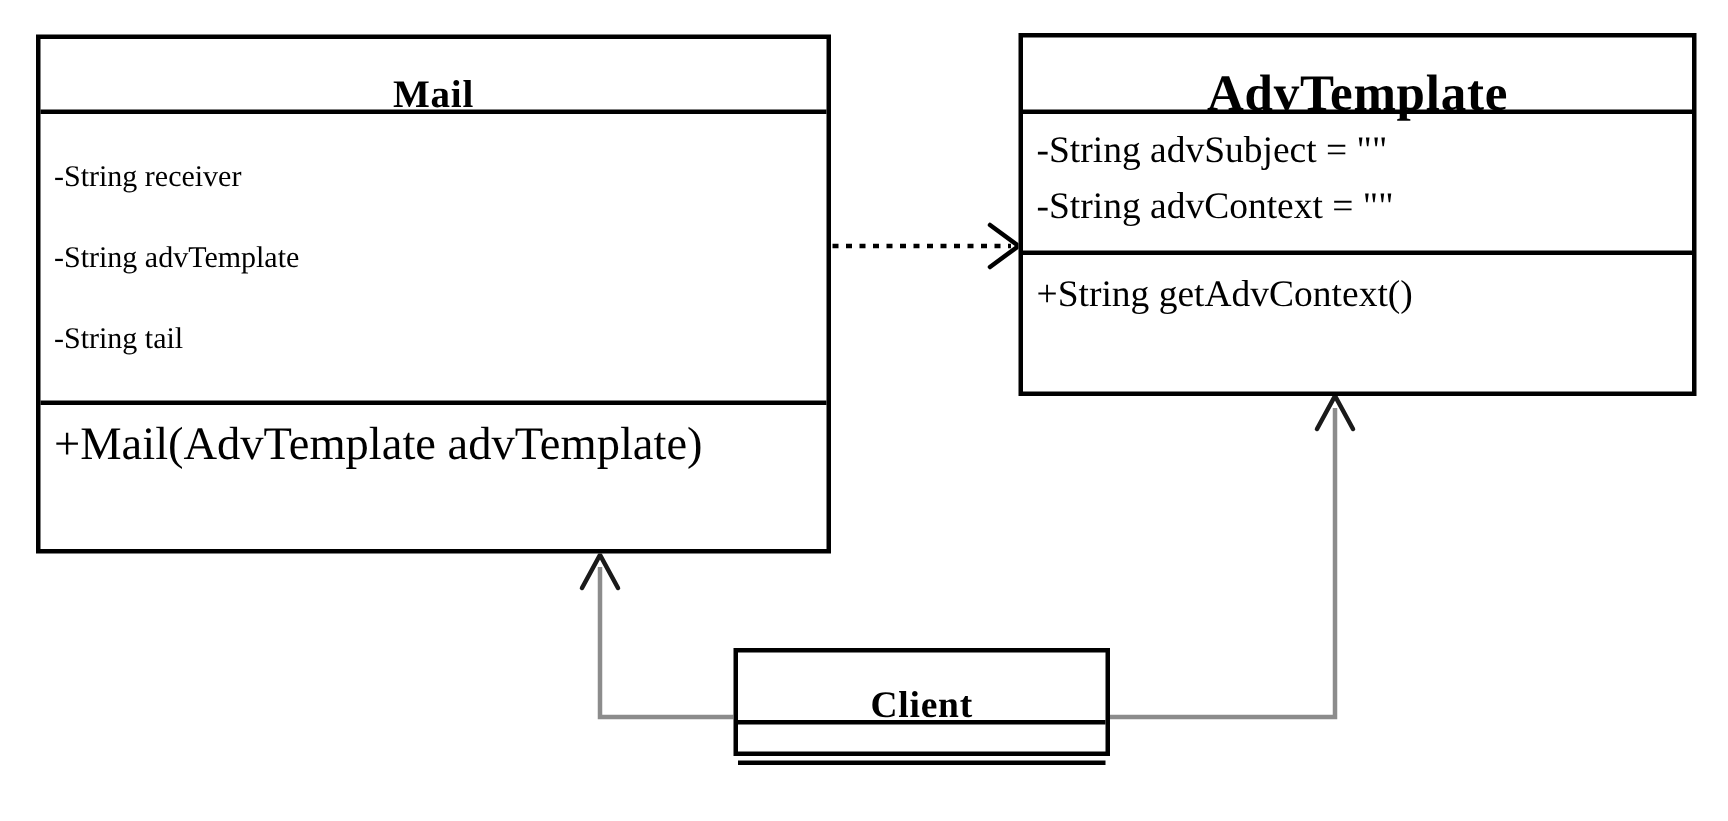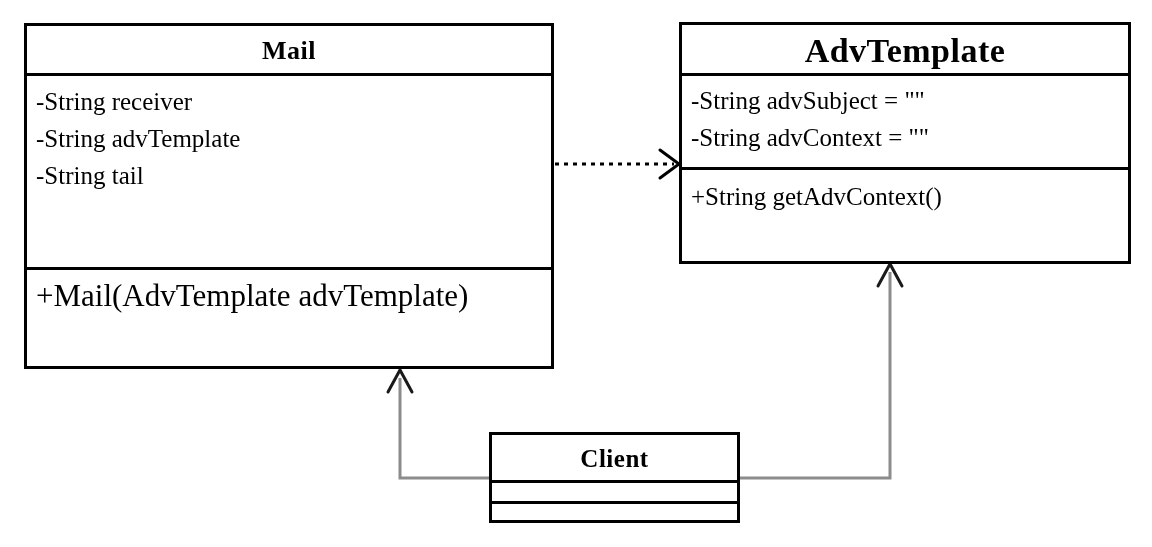--- a/index.html
+++ b/index.html
@@ -17,21 +17,21 @@
   }
   .uml-class {
     position: absolute;
     box-sizing: border-box;
     border: 3px solid #000000;
     background: #ffffff;
     z-index: 2;
   }
   .uml-compartment {
     box-sizing: border-box;
-    padding: 0;
+    padding: 12px;
   }
   .uml-compartment.divided {
     border-bottom: 3px solid #000000;
   }
   .class-title {
     text-align: center;
     font-weight: bold;
     letter-spacing: 0.5px;
     color: #000000;
   }
@@ -55,22 +55,23 @@
   #class-mail .class-title {
     font-size: 26px;
     line-height: 50px;
     height: 50px;
   }
   #class-mail .attributes {
     height: 194px;
     padding: 7px 0 0 9px;
   }
   #class-mail .attributes li {
-    font-size: 25px;
+    font-size: 20px;
     line-height: 37px;
+    margin-top: 17px;
   }
   #class-mail .methods {
     padding: 7px 0 0 9px;
   }
   #class-mail .methods li {
     font-size: 31px;
     line-height: 37px;
   }
 
   
@@ -99,21 +100,21 @@
   #class-advtemplate .methods li {
     font-size: 25px;
     line-height: 37px;
   }
 
   
   #class-client {
     left: 489px;
     top: 432px;
     width: 251px;
-    height: 91px;
+    height: 72px;
   }
   #class-client .class-title {
     font-size: 25px;
     line-height: 48px;
     height: 48px;
   }
   #class-client .compartment-empty {
     height: 21px;
   }
   #class-client .compartment-empty.divided {

